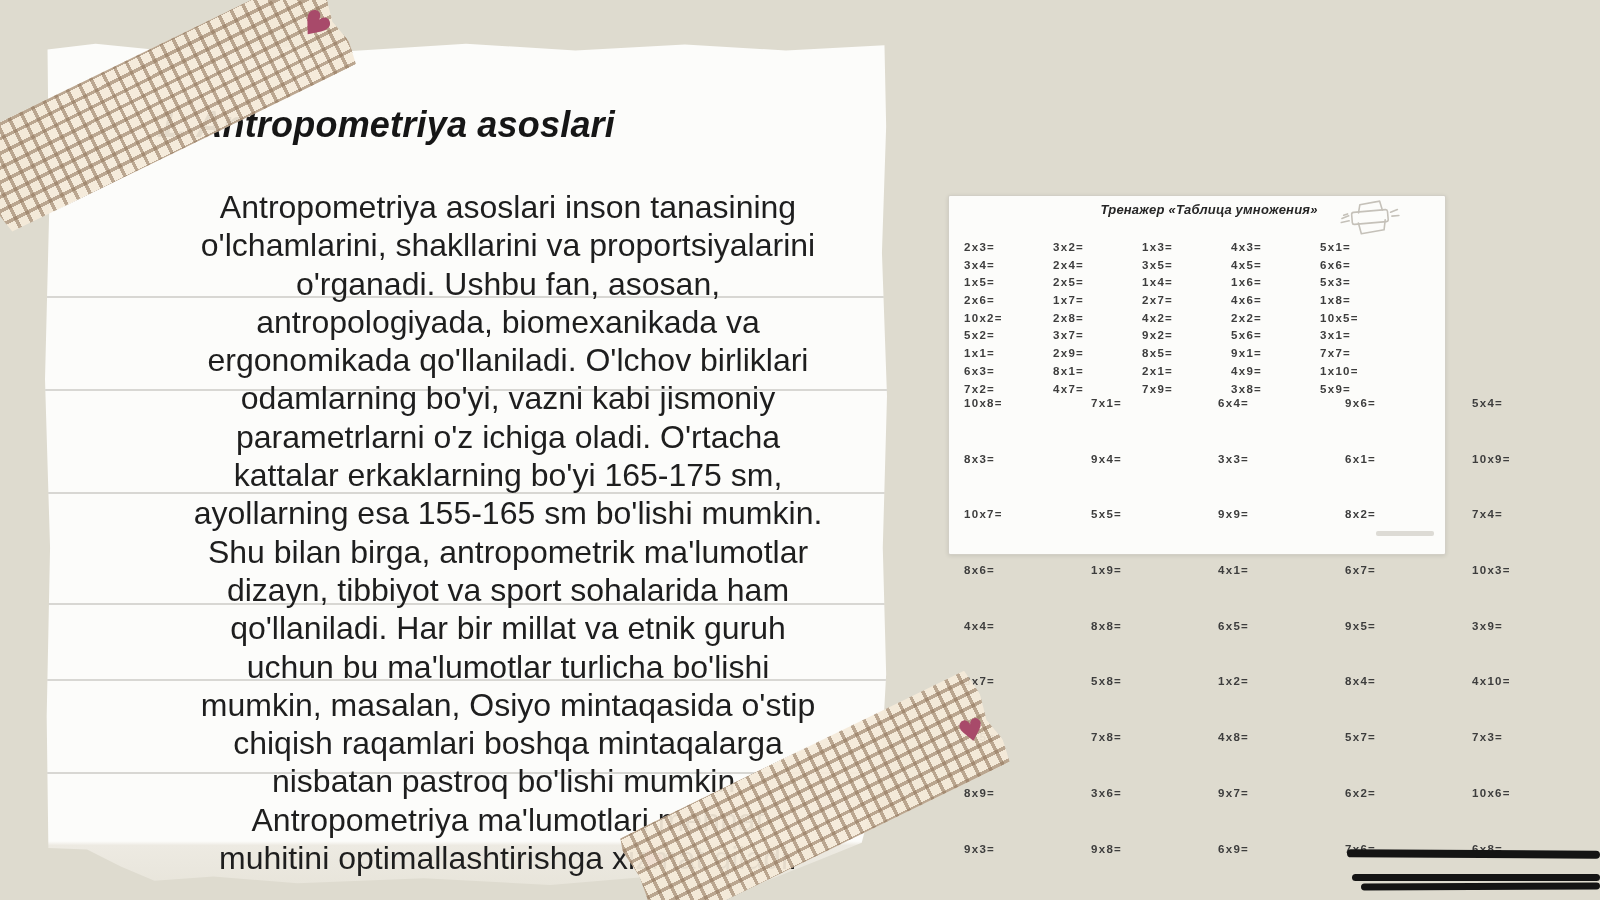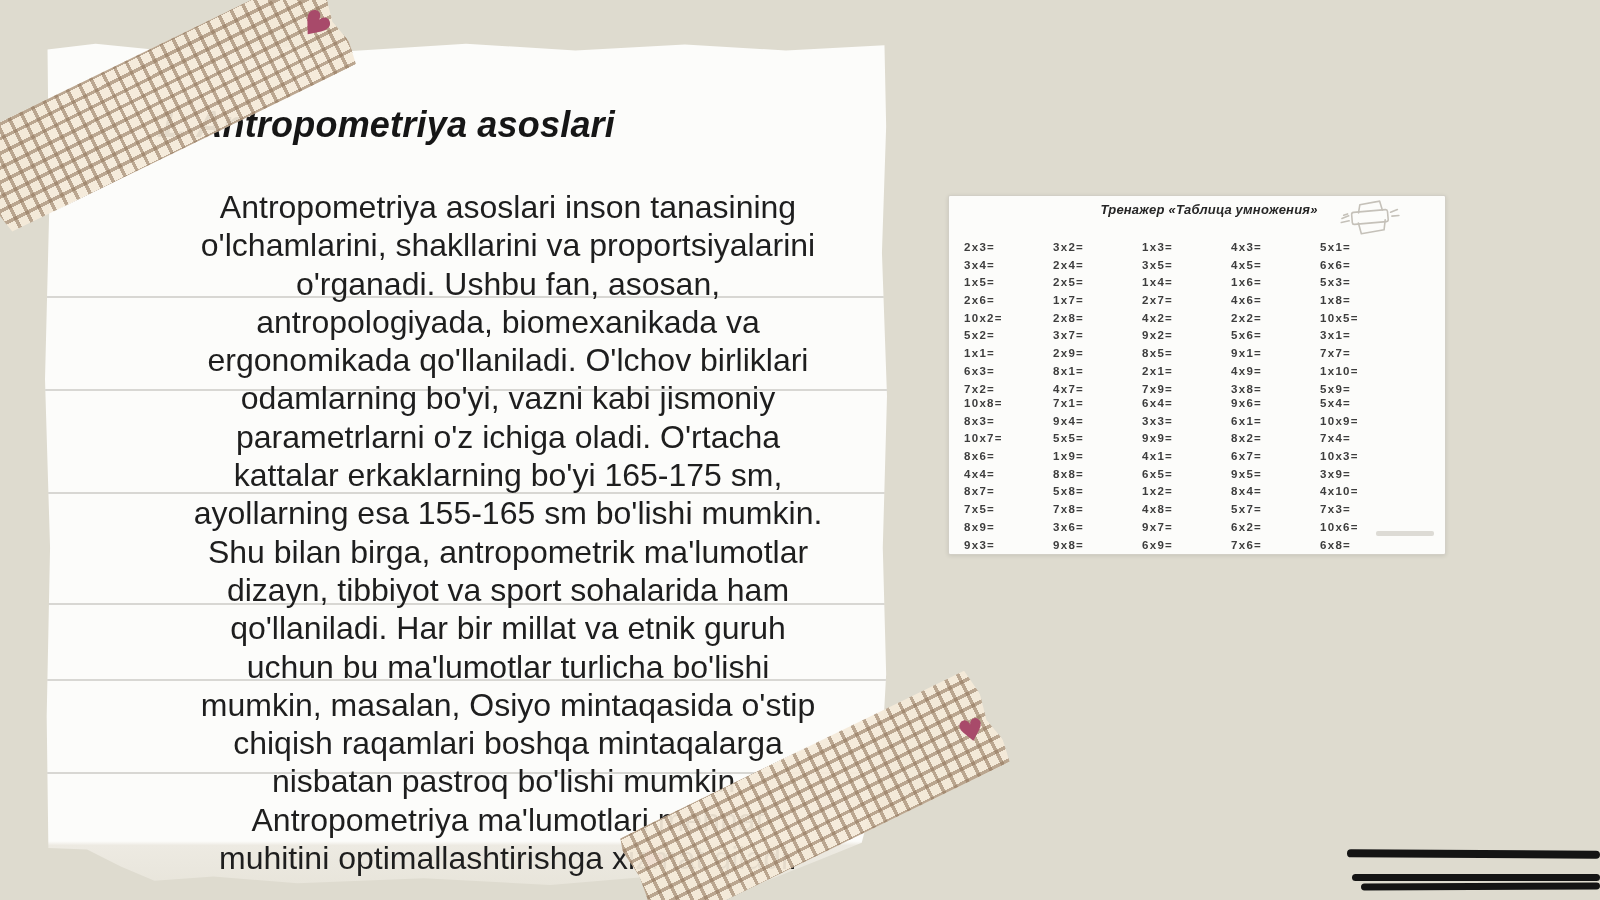--- a/index.html
+++ b/index.html
@@ -46,21 +46,21 @@
     position:absolute;left:12px;top:6px;width:100%;text-align:center;
     font-size:13px;font-weight:bold;font-style:italic;color:#262626;letter-spacing:0.2px;
   }
   .mult-grid{
     position:absolute;left:15px;
     display:grid;grid-template-columns:repeat(5,89px);grid-auto-rows:17.7px;
     font-size:11.5px;font-weight:bold;color:var(--table_ink,#3d3d3d);letter-spacing:1.3px;
   }
   .mult-grid span{display:block;line-height:17.7px;}
   #mult-block-1{top:43px;}
-  #mult-block-2{top:199px;}
+  #mult-block-2{top:199px;gap:38px;}
   .printer-doodle{position:absolute;right:44px;top:5px;opacity:0.75;transform:rotate(-5deg);}
   .watermark{
     position:absolute;right:11px;bottom:18px;width:58px;height:5px;
     background:#c3c0b7;opacity:0.55;border-radius:2px;
   }
 
   
   .tape{
     position:absolute;
     background:

